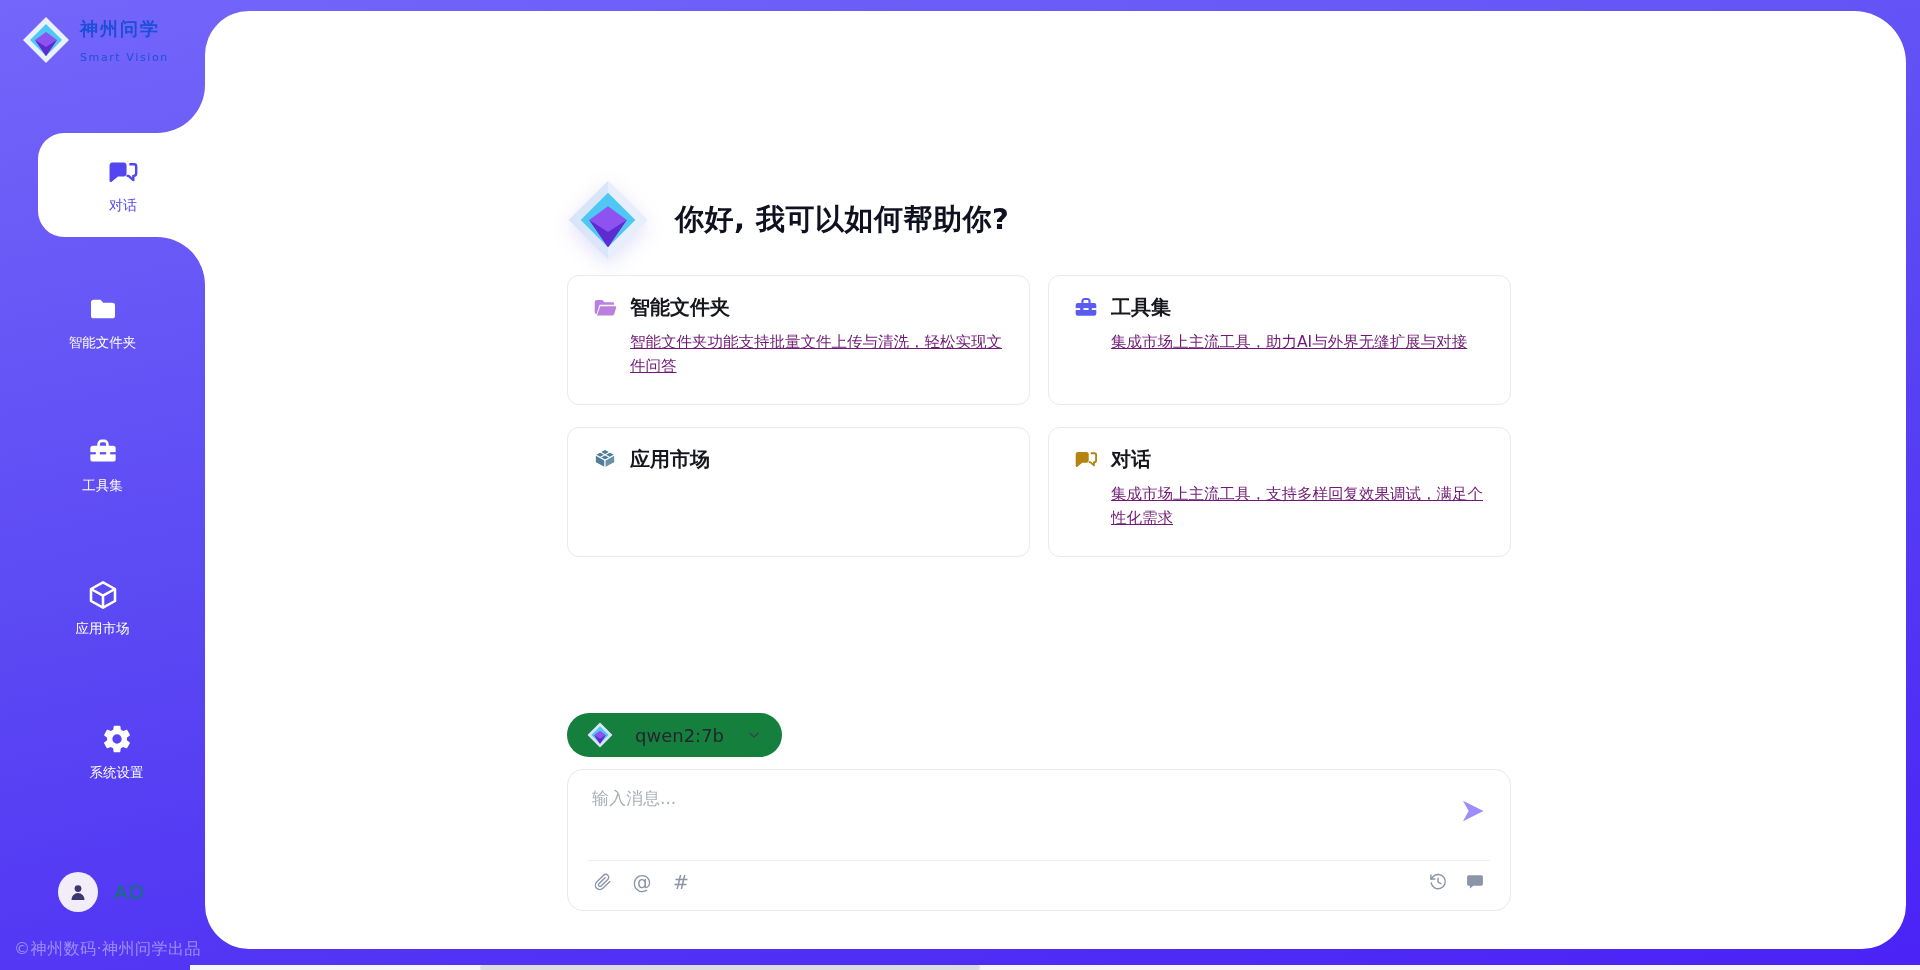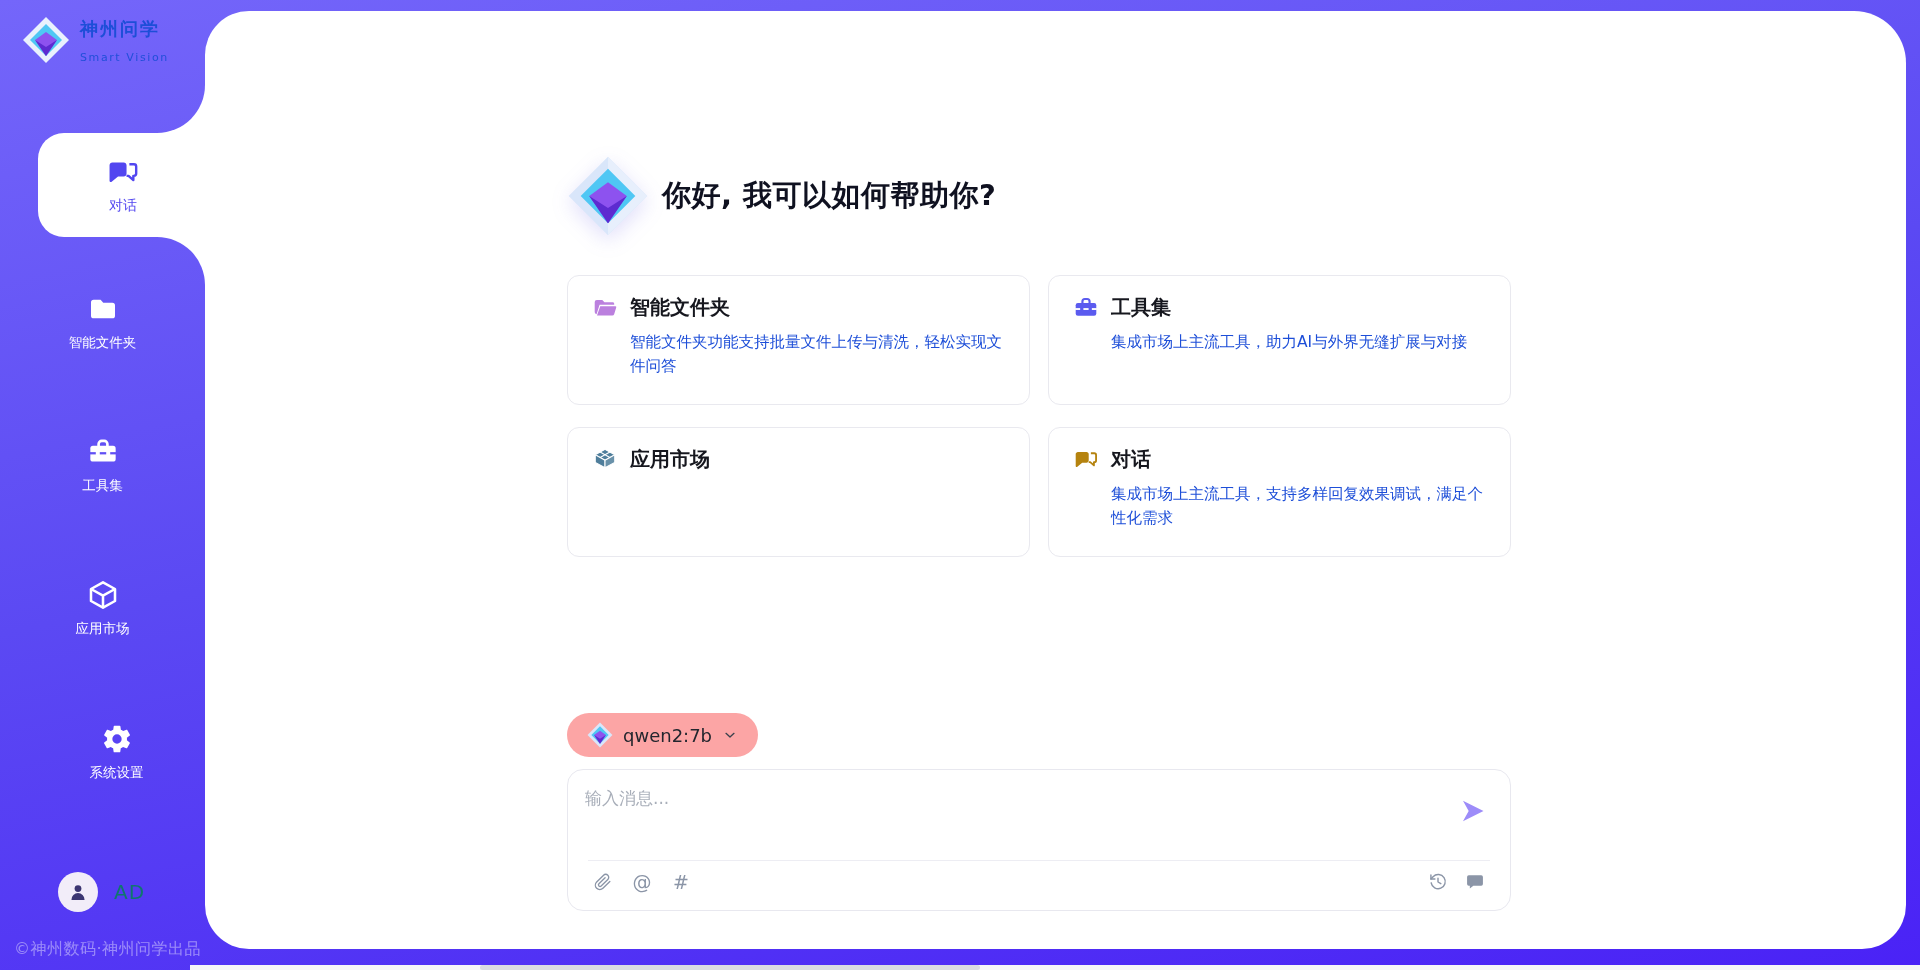--- a/index.html
+++ b/index.html
@@ -45,41 +45,41 @@
   .user-row{position:absolute;left:58px;top:872px;display:flex;align-items:center;gap:16px;cursor:pointer;}
   .avatar{width:40px;height:40px;border-radius:50%;background:#f2edf9;display:flex;align-items:center;justify-content:center;}
   .avatar svg{width:24px;height:24px;color:#3c3672;}
   .user-name{color:#0f766e;font-size:20px;letter-spacing:1px;}
   .side-footer{position:absolute;left:14px;bottom:10px;color:rgba(255,255,255,.42);font-size:16px;letter-spacing:.5px;white-space:nowrap;}
 
   
   .panel{position:absolute;left:205px;top:11px;right:14px;bottom:21px;background:#fff;
     border-radius:44px 52px 44px 44px;z-index:1;}
 
-  .greeting{position:absolute;left:362px;top:144px;display:flex;align-items:center;gap:13px;text-align:right;}
+  .greeting{position:absolute;left:362px;top:168px;display:flex;align-items:center;gap:26px;text-align:right;}
   .greeting .logo{filter:drop-shadow(0 6px 10px rgba(90,80,230,.18));}
   .greeting-title{font-size:29px;font-weight:700;color:#0f1120;letter-spacing:.5px;}
 
   .cards{position:absolute;left:362px;top:264px;width:944px;display:grid;
     grid-template-columns:463px 463px;column-gap:18px;row-gap:22px;}
   .card{min-height:130px;background:#fff;border:1px solid #e9e9ef;border-radius:12px;padding:18px 24px;cursor:pointer;}
   .card-head{display:flex;align-items:center;gap:12px;}
   .card-head svg{width:26px;height:26px;flex:none;}
   .card-title{font-size:20px;font-weight:700;color:#16171e;}
-  .card-desc{margin:9px 0 0 38px;font-size:15.5px;line-height:1.55;color:#1d4ed8;}
+  .card-desc{margin:9px 0 0 38px;font-size:15.5px;line-height:1.55;color:#701a75;text-decoration:underline;}
   .ic-lav{color:#bb80de;} .ic-ind{color:#5b5bef;} .ic-teal{color:#4f7e9b;} .ic-amber{color:#b5830f;}
 
-  .model-pill{position:absolute;left:362px;top:702px;height:44px;display:inline-flex;align-items:center;gap:10px;
-    padding:0 20px;border-radius:22px;background:#fca5a5;cursor:pointer;}
+  .model-pill{position:absolute;left:362px;top:702px;height:44px;display:inline-flex;align-items:center;gap:22px;
+    padding:0 20px;border-radius:22px;background:#15803d;cursor:pointer;}
   .model-name{font-size:18px;color:#23262e;}
   .model-pill .chev{width:16px;height:16px;color:#3a404c;}
 
   .composer{position:absolute;left:362px;top:758px;width:944px;height:142px;background:#fff;
     border:1px solid #e8e8ef;border-radius:16px;}
-  .composer textarea{position:absolute;left:17px;top:17px;right:80px;height:58px;border:none;resize:none;
+  .composer textarea{position:absolute;left:24px;top:17px;right:80px;height:58px;border:none;resize:none;
     outline:none;font-family:inherit;font-size:17px;color:#33363f;background:transparent;}
   .composer textarea::placeholder{color:#a8aeb9;}
   .send-btn{position:absolute;right:22px;top:27px;width:30px;height:30px;border:none;background:transparent;cursor:pointer;color:#9d8cf9;}
   .send-btn svg{width:28px;height:28px;}
   .composer-divider{position:absolute;left:20px;right:20px;top:90px;height:1px;background:#ededf3;}
   .tools-left{position:absolute;left:24px;top:101px;display:flex;align-items:center;gap:17px;color:#8b95a7;}
   .tools-right{position:absolute;right:24px;top:101px;display:flex;align-items:center;gap:15px;color:#8b95a7;}
   .tool-btn{display:flex;align-items:center;justify-content:center;width:22px;height:22px;background:none;border:none;
     color:inherit;cursor:pointer;font-family:inherit;}
   .tool-btn svg{width:20px;height:20px;}

